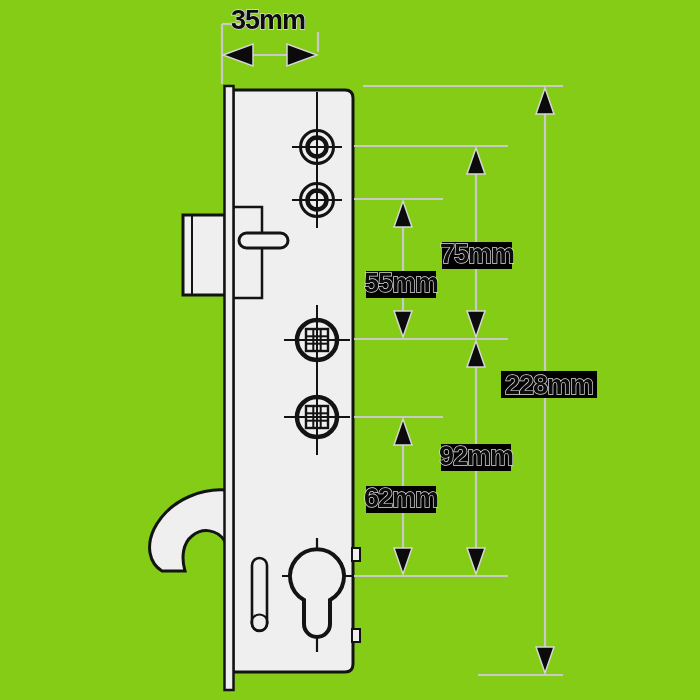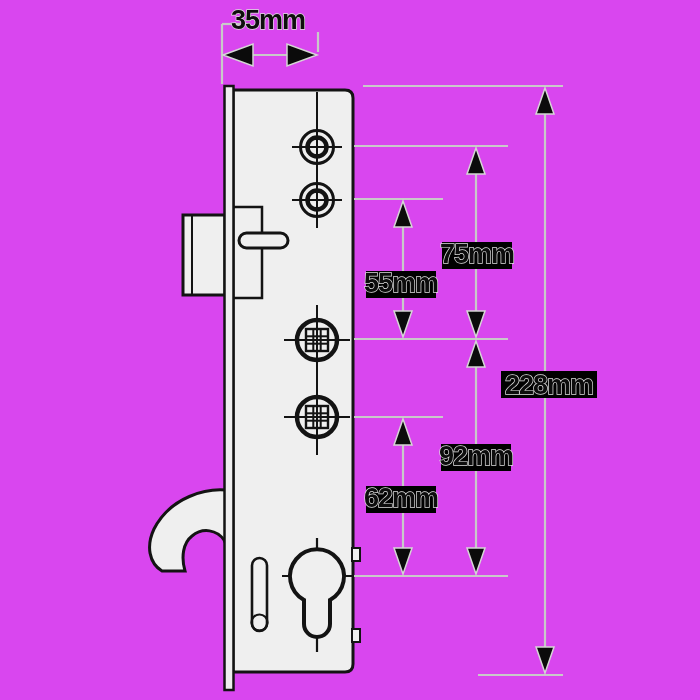--- a/index.html
+++ b/index.html
@@ -1,19 +1,19 @@
 <!DOCTYPE html>
 <html><head>
 <meta charset="utf-8">
 <style>
   html,body{margin:0;padding:0;background:#000;}
   .canvas{
     position:relative;
     width:700px;height:700px;
-    background:#d946ef;
+    background:#84cc16;
     overflow:hidden;
     font-family:"Liberation Sans", sans-serif;
   }
   svg{display:block;}
   .dim-label{
     font-family:"Liberation Sans", sans-serif;
     font-weight:700;
     font-size:27px;
     letter-spacing:-1px;
     fill:#0d0d0d;

